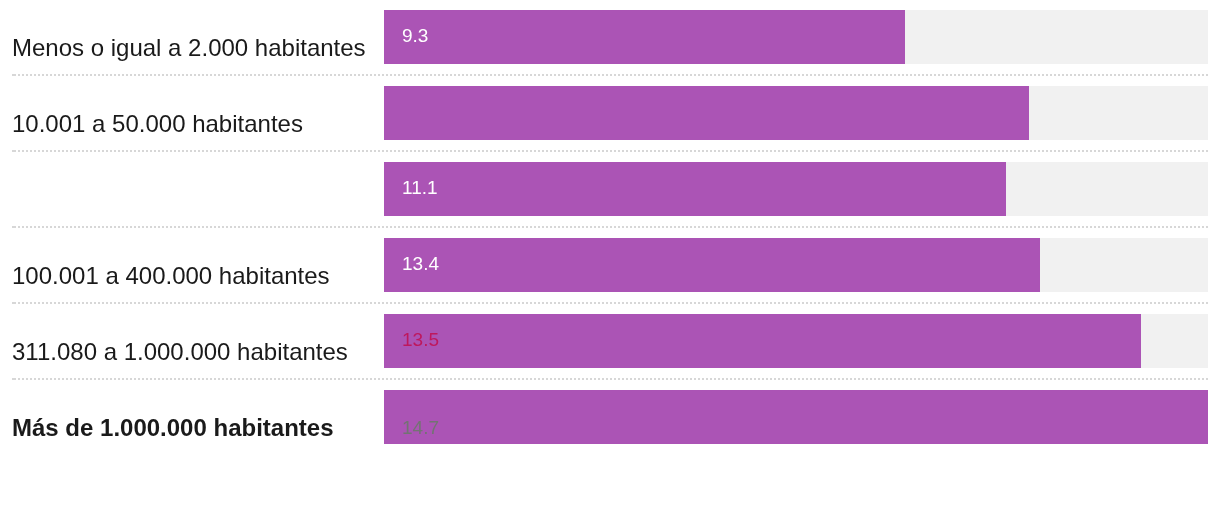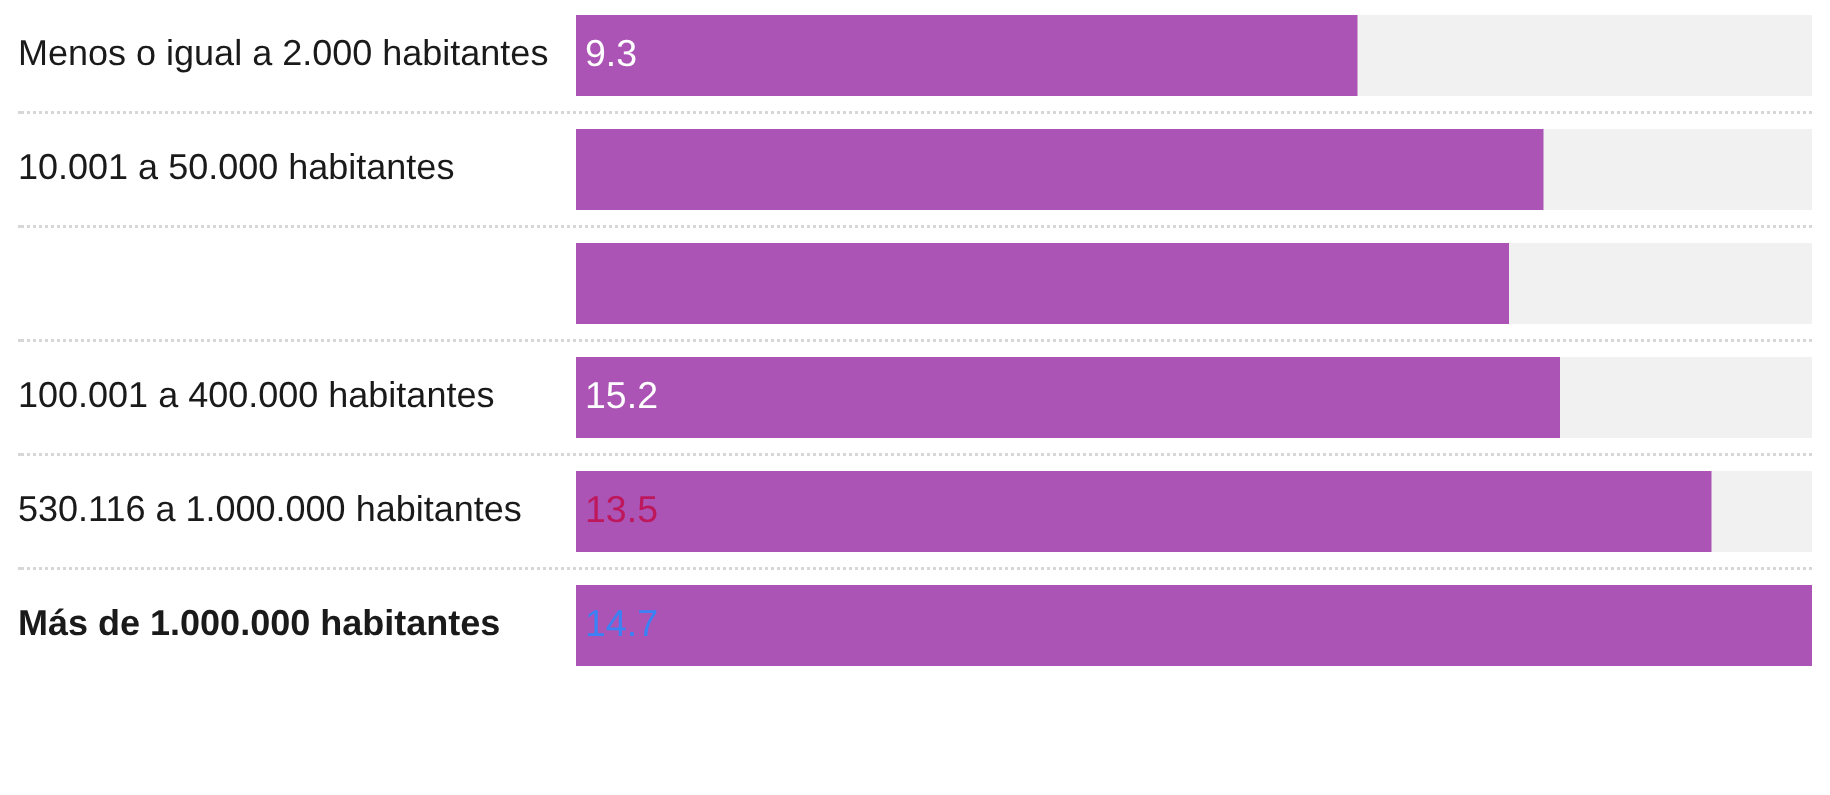--- a/index.html
+++ b/index.html
@@ -22,40 +22,40 @@
     position:absolute; left:18px; width:1190px; bottom:0; height:2px;
     background-image:repeating-linear-gradient(to right,
         #d7d7d7 0px, #d7d7d7 2px, transparent 2px, transparent 4px);
   }
   .row-separator::before {
     content:""; position:absolute; left:-6px; top:0;
     width:4px; height:2px; background:#d7d7d7;
   }
 
   .category-label {
-    position:absolute; left:12px; top:0;
+    position:absolute; left:12px; top:12px;
     height:72px; line-height:72px;
     font-size:24px; color:#1a1a1a;
     white-space:nowrap;
   }
 
   .bar-track {
     position:absolute; left:384px; top:10px;
     width:824px; height:54px;
     background:#f1f1f1;
   }
   .bar {
     position:absolute; left:0; top:0; height:54px;
     background:#ab54b5;
   }
   .bar-value-label {
     position:absolute; left:384px; top:10px;
     height:54px; line-height:52px;
-    padding-left:6px;
-    font-size:25px; color:#ffffff;
+    padding-left:18px;
+    font-size:19px; color:#ffffff;
     white-space:nowrap;
     
     transform:translateZ(0);
   }
 </style>
 </head>
 <body style="background: rgb(255, 255, 255);">
 
 <div class="chart">
 
@@ -75,43 +75,44 @@
       <div class="bar" style="width: 644.626px; background: rgb(171, 84, 181);"></div>
     </div>
     <div class="bar-value-label" style="color: rgb(255, 255, 255); margin-top: 42px;">11.5</div>
     <div class="row-separator" style="background-image: repeating-linear-gradient(to right, rgb(215, 215, 215) 0px, rgb(215, 215, 215) 2px, transparent 2px, transparent 4px);"></div>
   </div>
 
   <div class="chart-row">
     <div class="bar-track" style="background: rgb(241, 241, 241);">
       <div class="bar" style="width: 622.204px; background: rgb(171, 84, 181);"></div>
     </div>
+    <div class="bar-value-label" style="color: rgb(255, 255, 255);">11.1</div>
     <div class="row-separator" style="background-image: repeating-linear-gradient(to right, rgb(215, 215, 215) 0px, rgb(215, 215, 215) 2px, transparent 2px, transparent 4px);"></div>
   </div>
 
   <div class="chart-row">
     <div class="category-label" style="color: rgb(26, 26, 26); text-align: right;">100.001 a 400.000 habitantes</div>
     <div class="bar-track" style="background: rgb(241, 241, 241);">
       <div class="bar" style="width: 655.837px; background: rgb(171, 84, 181);"></div>
     </div>
-    <div class="bar-value-label" style="color: rgb(255, 255, 255);">15.2</div>
+    <div class="bar-value-label" style="color: rgb(255, 255, 255);">13.4</div>
     <div class="row-separator" style="background-image: repeating-linear-gradient(to right, rgb(215, 215, 215) 0px, rgb(215, 215, 215) 2px, transparent 2px, transparent 4px);"></div>
   </div>
 
   <div class="chart-row">
-    <div class="category-label" style="color: rgb(26, 26, 26);">530.116 a 1.000.000 habitantes</div>
+    <div class="category-label" style="color: rgb(26, 26, 26);">311.080 a 1.000.000 habitantes</div>
     <div class="bar-track" style="background: rgb(241, 241, 241);">
       <div class="bar" style="width: 756.735px; background: rgb(171, 84, 181);"></div>
     </div>
     <div class="bar-value-label" style="color: #be185d;">13.5</div>
     <div class="row-separator" style="background-image: repeating-linear-gradient(to right, rgb(215, 215, 215) 0px, rgb(215, 215, 215) 2px, transparent 2px, transparent 4px);"></div>
   </div>
 
   <div class="chart-row">
     <div class="category-label" style="color: rgb(26, 26, 26); font-weight: bold;">Más de 1.000.000 habitantes</div>
     <div class="bar-track" style="background: rgb(241, 241, 241);">
       <div class="bar" style="width: 824px; background: rgb(171, 84, 181);"></div>
     </div>
-    <div class="bar-value-label" style="color: #3b82f6;">14.7</div>
+    <div class="bar-value-label" style="color: #737373; margin-top: 12px;">14.7</div>
 
   </div>
 
 </div>
 
 </body></html>

